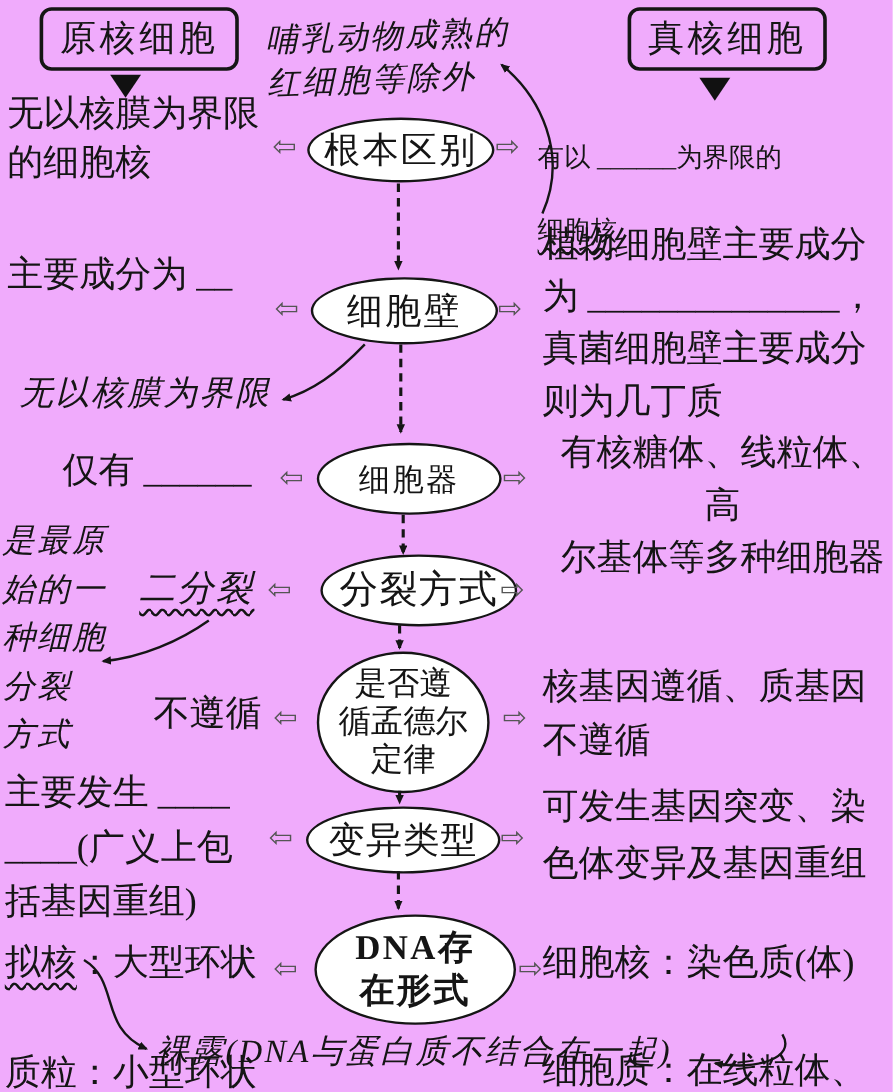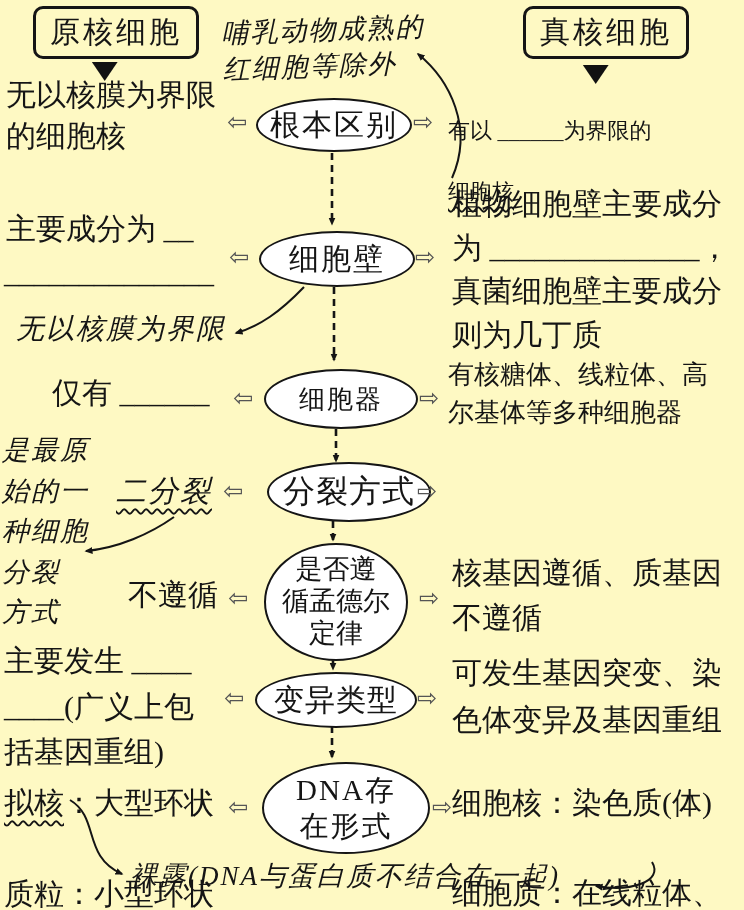--- a/index.html
+++ b/index.html
@@ -1,16 +1,16 @@
 <!DOCTYPE html>
 <html><head>
 <meta charset="utf-8">
 <style>
   html,body{margin:0;padding:0;background:#fff;}
-  #page{position:relative;width:744px;height:910px;background:#fef9c3;overflow:hidden;
+  #page{position:relative;width:744px;height:910px;background:#f0abfc;overflow:hidden;
         font-family:"Liberation Serif","DejaVu Serif",serif;color:#151515;}
   .t{position:absolute;white-space:pre-line;line-height:1.38;}
   .hand{font-style:italic;letter-spacing:2px;}
   .box{position:absolute;border:3px solid #151515;border-radius:10px;padding:3px 14px;
        font-size:30px;letter-spacing:3px;}
   .ell{position:absolute;border:2.5px solid #151515;border-radius:50%;
        display:flex;align-items:center;justify-content:center;text-align:center;
        white-space:pre-line;background:#fff;}
   .wavy{text-decoration-line:underline;text-decoration-style:wavy;
         text-decoration-thickness:2px;text-underline-offset:7px;}
@@ -39,32 +39,31 @@
 的细胞核</div>
   <div class="t" style="left:448px;top:86px;font-size:22px;">
     <span>有以 ______为界限的</span><br>
     <span class="wavy">细胞核</span>
   </div>
 
   <div class="ell" style="left:259px;top:231px;width:152px;height:52px;font-size:30px;letter-spacing:2px;">细胞壁</div>
   <div class="harrow" style="left:229px;top:243px;">⇦</div>
   <div class="harrow" style="left:415px;top:243px;">⇨</div>
   <div class="t" style="left:6px;top:208px;font-size:30px;">主要成分为 __</div>
-  <div class="t" style="left:4px;top:252px;font-size:30px;">______________</div>
   <div class="t hand" style="left:16px;top:310px;font-size:28px;">无以核膜为界限</div>
   <div class="t" style="left:452px;top:182px;font-size:30px;line-height:1.45;">植物细胞壁主要成分
 为 ______________，
 真菌细胞壁主要成分
 则为几丁质</div>
 
   <div class="ell" style="left:264px;top:369px;width:150px;height:56px;font-size:26px;letter-spacing:2px;">细胞器</div>
   <div class="harrow" style="left:233px;top:384px;">⇦</div>
   <div class="harrow" style="left:419px;top:384px;">⇨</div>
   <div class="t" style="left:52px;top:372px;font-size:30px;">仅有 ______</div>
-  <div class="t" style="left:448px;top:356px;font-size:26px;line-height:1.45;">有核糖体、线粒体、高
+  <div class="t" style="left:460px;top:356px;font-size:30px;line-height:1.45;text-align:center;">有核糖体、线粒体、高
 尔基体等多种细胞器</div>
 
   <div class="ell" style="left:267px;top:462px;width:160px;height:56px;font-size:32px;letter-spacing:1px;">分裂方式</div>
   <div class="harrow" style="left:223px;top:477px;">⇦</div>
   <div class="harrow" style="left:417px;top:477px;">⇨</div>
   <div class="t wavy hand" style="left:116px;top:470px;font-size:30px;">二分裂</div>
   <div class="t hand" style="left:2px;top:430px;font-size:27px;line-height:1.5;">是最原
 始的一
 种细胞
 分裂
@@ -81,21 +80,21 @@
 
   <div class="ell" style="left:255px;top:672px;width:158px;height:52px;font-size:30px;letter-spacing:1px;">变异类型</div>
   <div class="harrow" style="left:224px;top:684px;">⇦</div>
   <div class="harrow" style="left:417px;top:684px;">⇨</div>
   <div class="t" style="left:4px;top:638px;font-size:30px;line-height:1.52;">主要发生 ____
 ____(广义上包
 括基因重组)</div>
   <div class="t" style="left:452px;top:650px;font-size:30px;line-height:1.55;">可发生基因突变、染
 色体变异及基因重组</div>
 
-  <div class="ell" style="left:262px;top:762px;width:164px;height:88px;font-size:29px;line-height:1.25;letter-spacing:2px;">DNA存
+  <div class="ell" style="left:262px;top:762px;width:164px;height:88px;font-size:29px;line-height:1.25;letter-spacing:2px;font-weight:bold;">DNA存
 在形式</div>
   <div class="harrow" style="left:228px;top:793px;">⇦</div>
   <div class="harrow" style="left:432px;top:793px;">⇨</div>
   <div class="t" style="left:4px;top:734px;font-size:30px;line-height:1.52;">
     <span class="wavy">拟核</span><span>：大型环状</span><br>
     <span class="wavy">质粒</span><span>：小型环状</span>
   </div>
   <div class="t" style="left:452px;top:735px;font-size:30px;line-height:1.5;">
     <span>细胞核：染色质(体)</span><br>
     <span>细胞质：在线粒体、</span><br>

